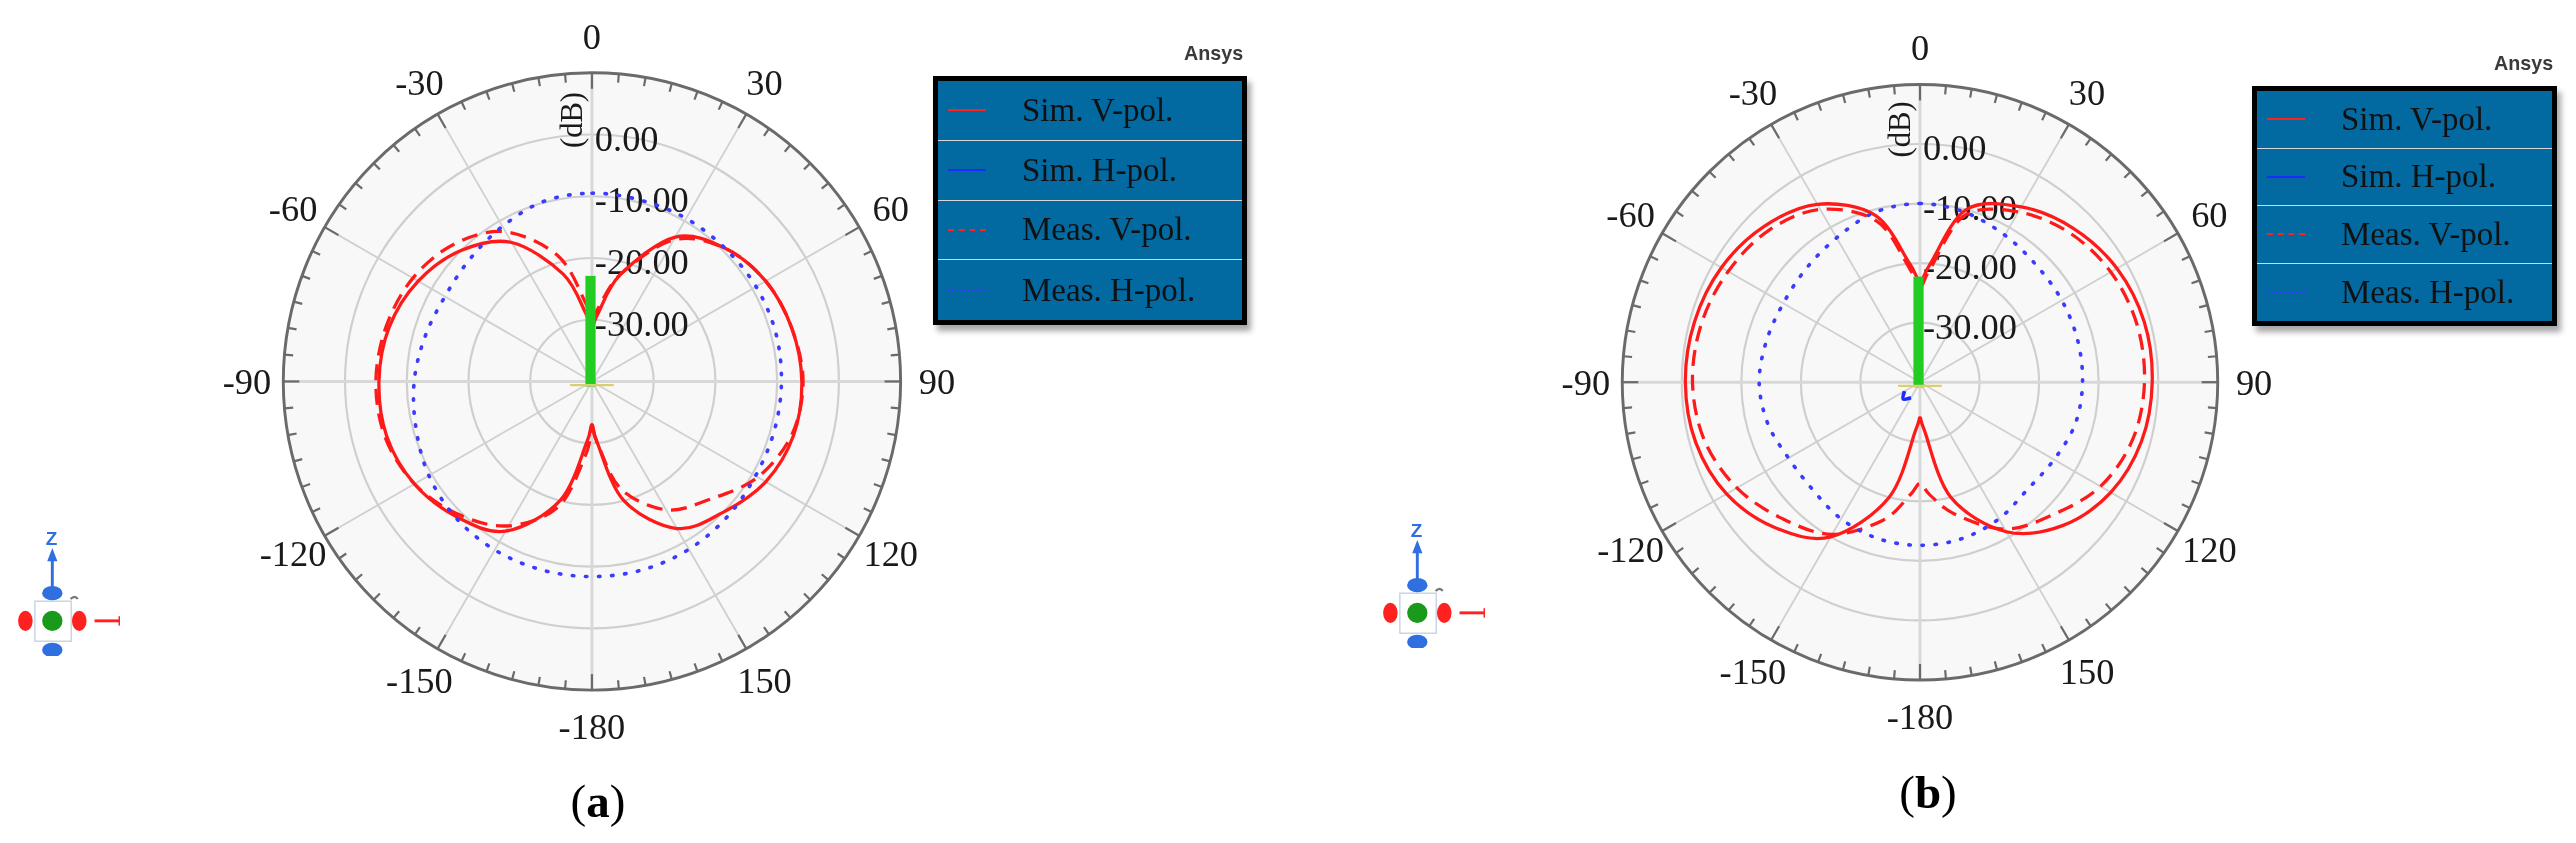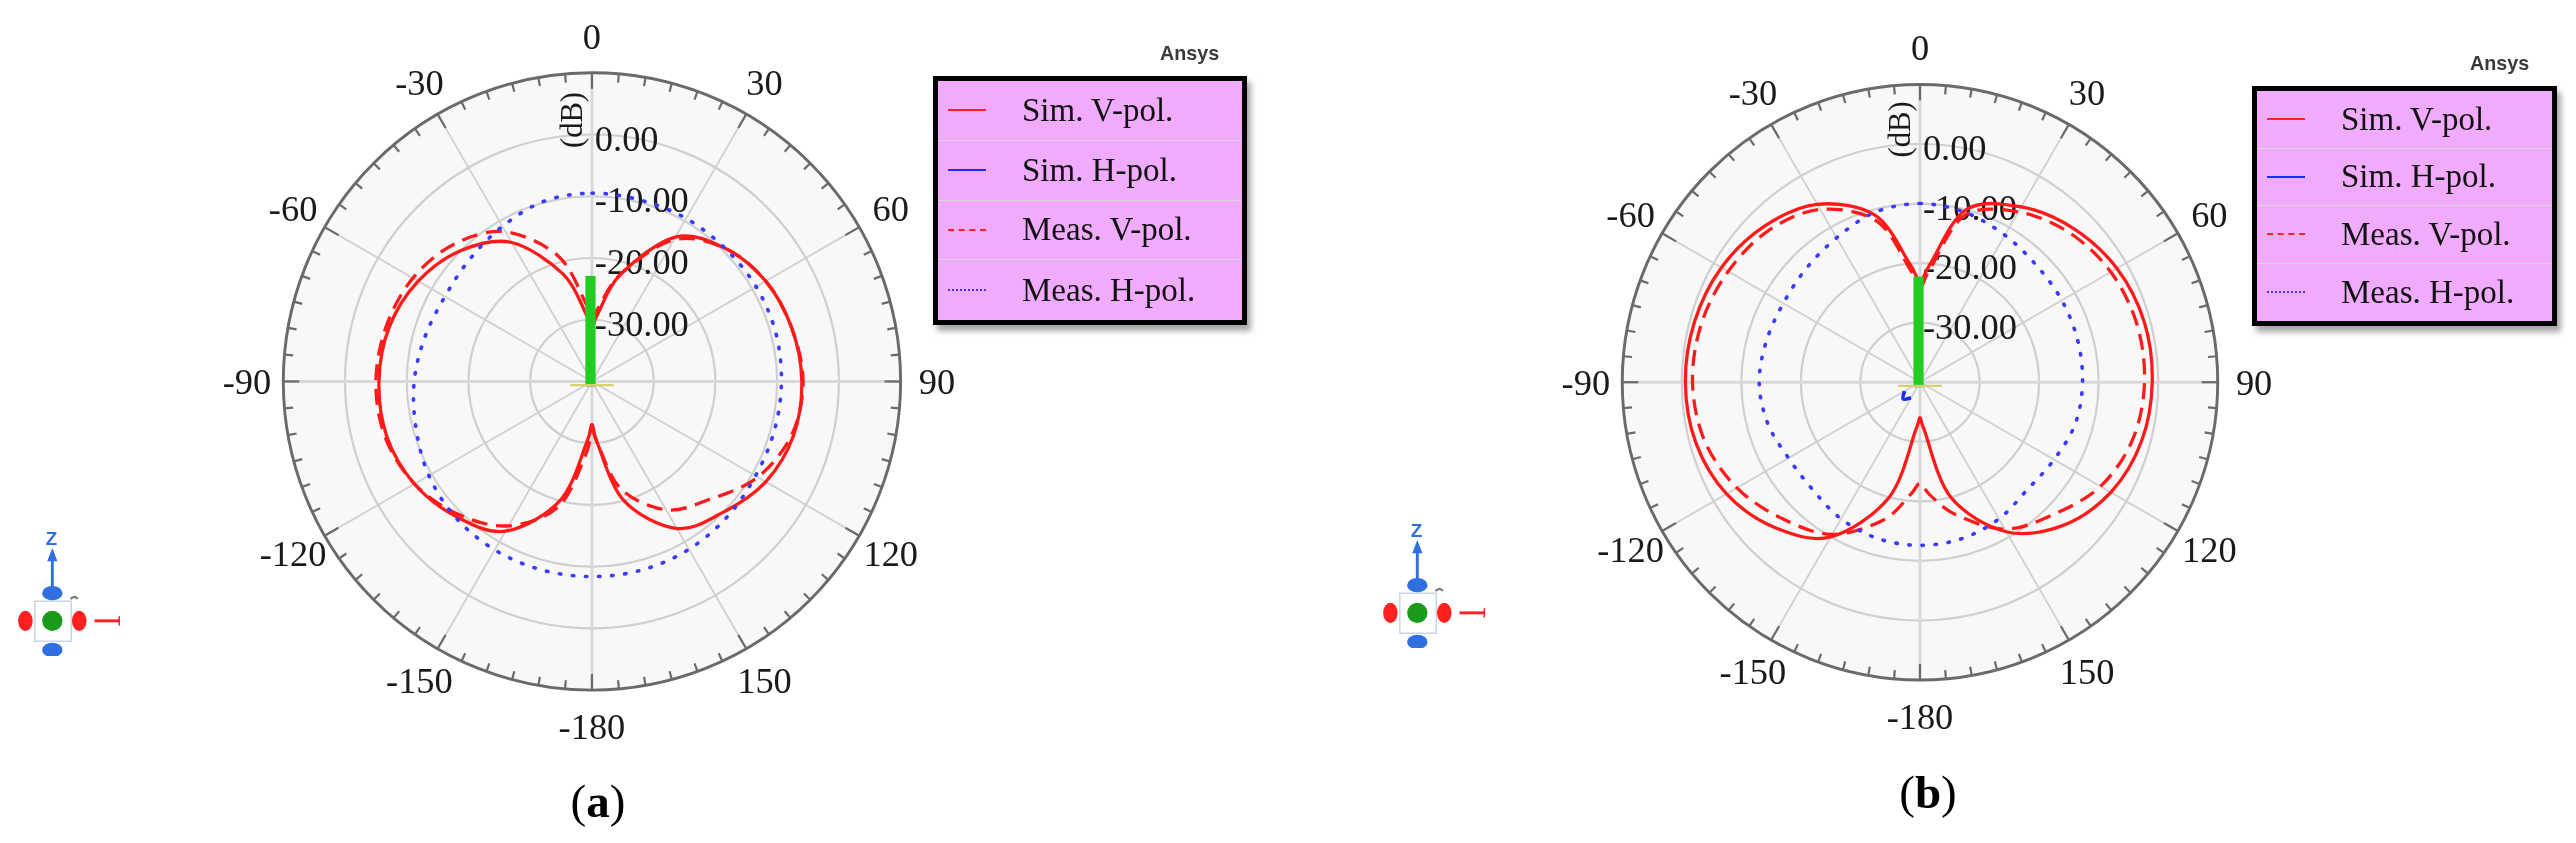--- a/index.html
+++ b/index.html
@@ -6,22 +6,22 @@
   body { width: 2576px; height: 843px; position: relative; overflow: hidden; font-family: "Liberation Serif", serif; }
   .panel { position: absolute; top: 0; height: 843px; }
   #panel-a { left: 0; width: 1288px; }
   #panel-b { left: 1288px; width: 1288px; }
   svg.plot { position: absolute; left: 0; top: 0; overflow: visible; }
   .angle-label { font-family: "Liberation Serif", serif; font-size: 50px; fill: #1a1a1a; }
   .ring-label { font-family: "Liberation Serif", serif; font-size: 50px; fill: #1a1a1a; }
   .unit-label { font-family: "Liberation Serif", serif; font-size: 42px; fill: #1a1a1a; }
   .caption { position: absolute; font-family: "Liberation Serif", serif; font-size: 47px; color: #000; transform: translate(-50%, -50%); white-space: nowrap; }
   .caption b { font-weight: bold; }
-  .ansys { position: absolute; font-family: "Liberation Sans", sans-serif; font-weight: bold; font-size: 19.7px; color: #3a3a3a; }
-  .legend { position: absolute; background: #f0abfc; border: 5.1px solid #000; box-shadow: 4.4px 5.8px 5.8px rgba(0,0,0,0.35); box-sizing: border-box; }
+  .ansys { position: absolute; font-family: "Liberation Sans", sans-serif; font-weight: bold; font-size: 19.7px; color: #3a3a3a; margin-left: 24px; }
+  .legend { position: absolute; background: #0369a1; border: 5.1px solid #000; box-shadow: 4.4px 5.8px 5.8px rgba(0,0,0,0.35); box-sizing: border-box; }
   .legend-row { display: flex; align-items: center; height: 25%; border-bottom: 1.5px solid #d8d8d8; box-sizing: border-box; position: relative; }
   .legend-row:last-child { border-bottom: none; text-align: center; }
   .legend-swatch { width: 38px; margin-left: 10.2px; height: 0; border-top-width: 2.9px; border-top-style: solid; }
   .legend-label { position: absolute; left: 84px; font-family: "Liberation Serif", serif; font-size: 33px; color: #111; white-space: nowrap; }
   .gizmo { position: absolute; width: 131px; height: 146px; }
 </style>
 </head>
 <body>
 
 <div id="panel-a" class="panel">

